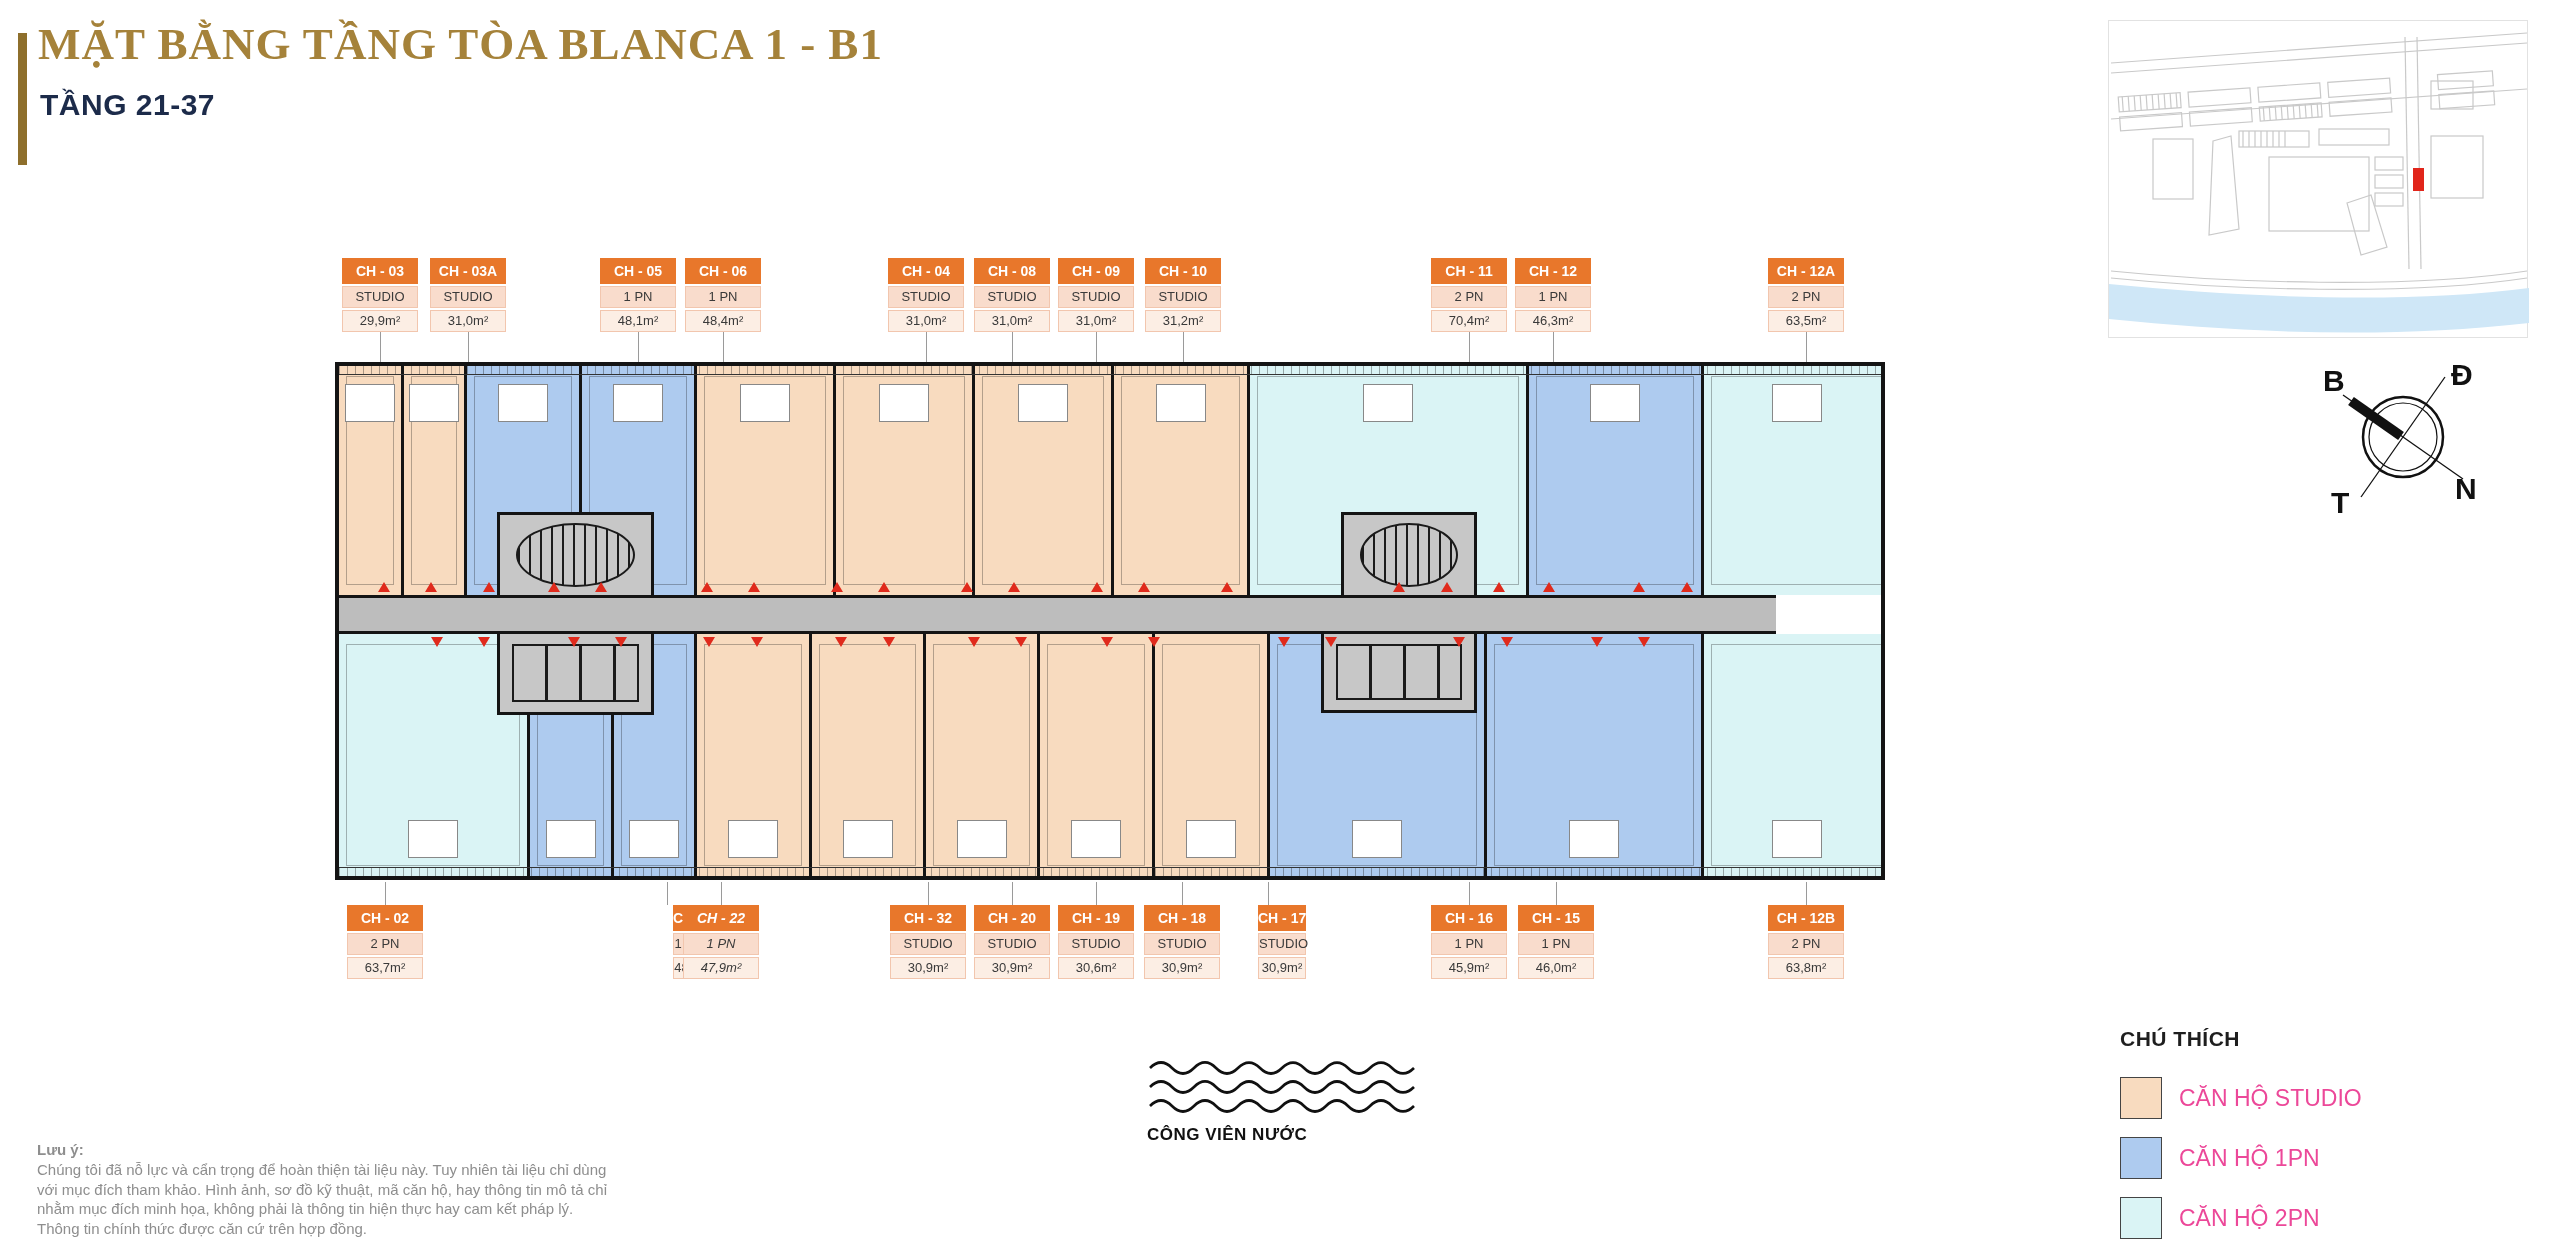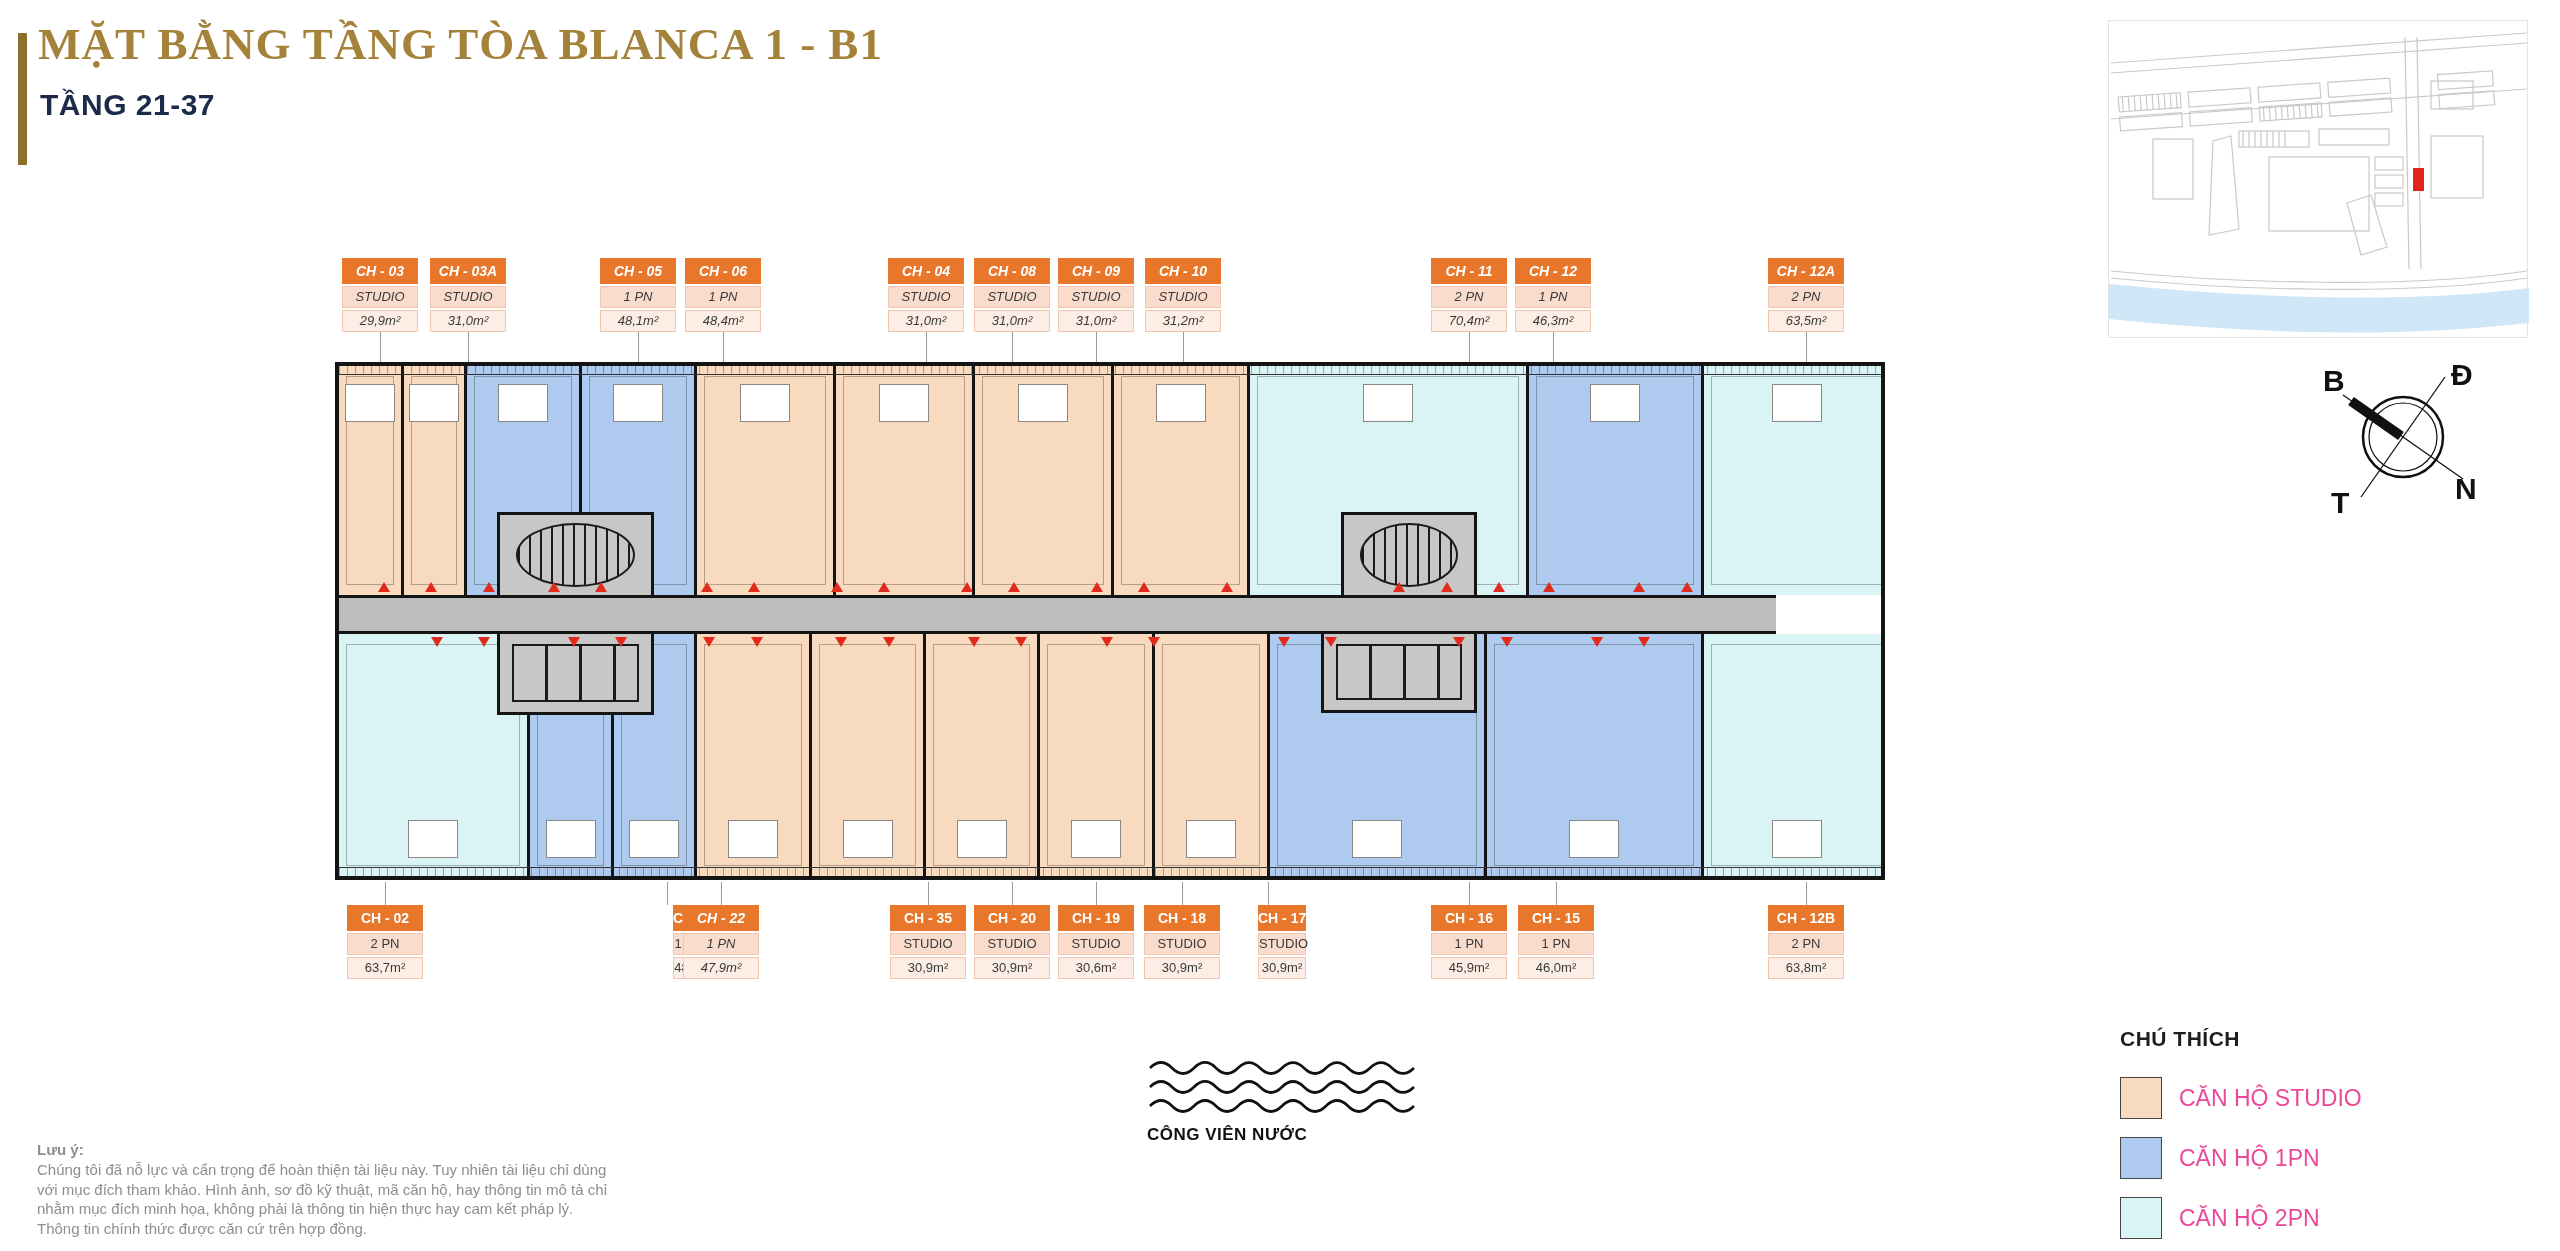--- a/index.html
+++ b/index.html
@@ -63,21 +63,21 @@
     border:2px solid #1a1a1a;
     background:repeating-linear-gradient(90deg,transparent 0 31px,#1a1a1a 31px 34px);}
   .tri{position:absolute;width:0;height:0;z-index:5;}
   .tri.up{top:216px;border-left:6px solid transparent;border-right:6px solid transparent;
     border-bottom:10px solid var(--c-red);}
   .tri.down{top:271px;border-left:6px solid transparent;border-right:6px solid transparent;
     border-top:10px solid var(--c-red);}
 
   
   .unit-card{position:absolute;width:76px;text-align:center;z-index:6;}
-  .unit-card.top{top:258px;font-style:italic;}
+  .unit-card.top{top:258px;}
   .unit-card.bottom{top:905px;}
   .uc-head{height:26px;line-height:26px;background:var(--c-orange);color:#fff;
     font-size:14px;font-weight:bold;white-space:nowrap;}
   .uc-row{height:22px;line-height:20px;background:var(--c-row);color:#3a3a3a;
     font-size:13px;margin-top:2px;border:1px solid #f2c6ae;}
   .uc-row.light{background:var(--c-rowlight);}
   .uc-connector{position:absolute;left:50%;width:1px;background:#9a9a9a;}
   .unit-card.top .uc-connector{top:74px;height:30px;}
   .unit-card.bottom .uc-connector{top:-23px;height:23px;}
 
@@ -266,21 +266,21 @@
         <div class="uc-row light">48m²</div>
         <div class="uc-connector"></div>
       </div>
       <div class="unit-card bottom" style="left: 683px; font-style: italic;">
         <div class="uc-head">CH - 22</div>
         <div class="uc-row">1 PN</div>
         <div class="uc-row light">47,9m²</div>
         <div class="uc-connector"></div>
       </div>
       <div class="unit-card bottom" style="left: 890px;">
-        <div class="uc-head">CH - 35</div>
+        <div class="uc-head">CH - 32</div>
         <div class="uc-row">STUDIO</div>
         <div class="uc-row light">30,9m²</div>
         <div class="uc-connector"></div>
       </div>
       <div class="unit-card bottom" style="left: 974px;">
         <div class="uc-head">CH - 20</div>
         <div class="uc-row">STUDIO</div>
         <div class="uc-row light">30,9m²</div>
         <div class="uc-connector"></div>
       </div>

